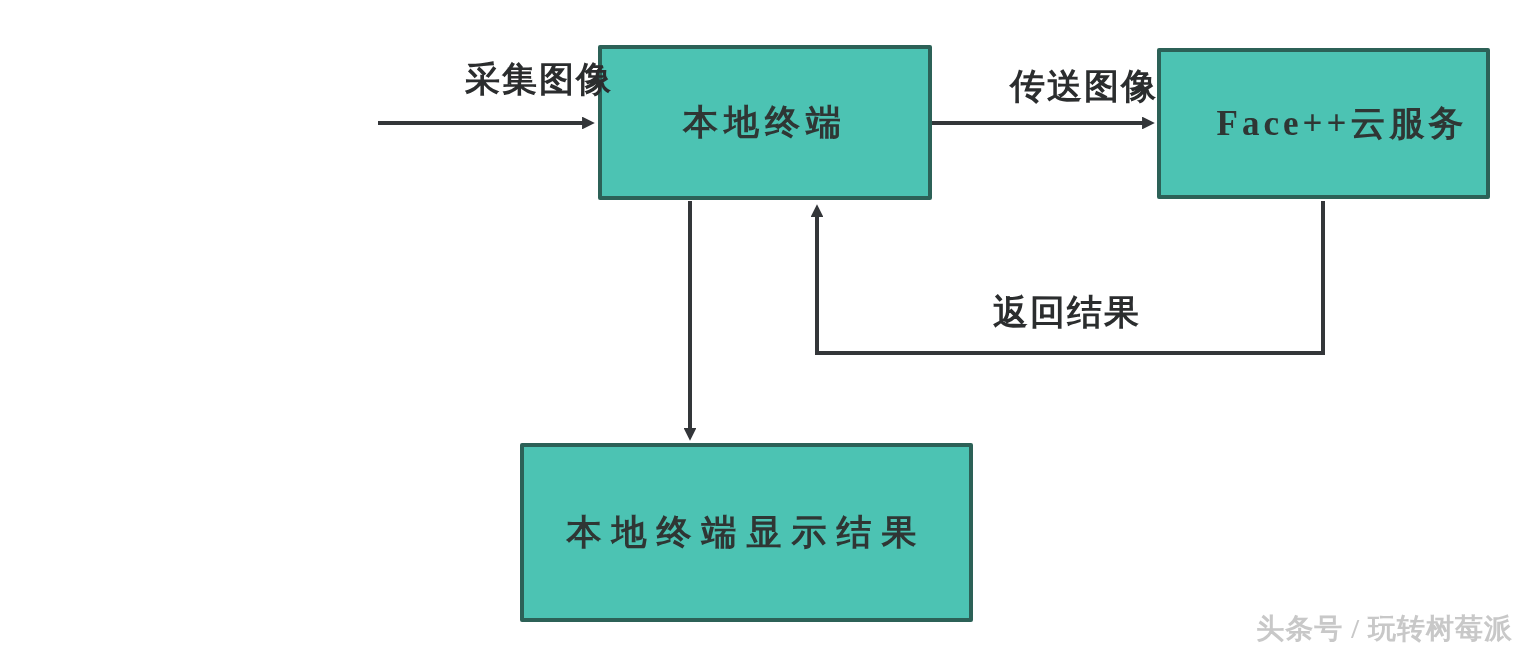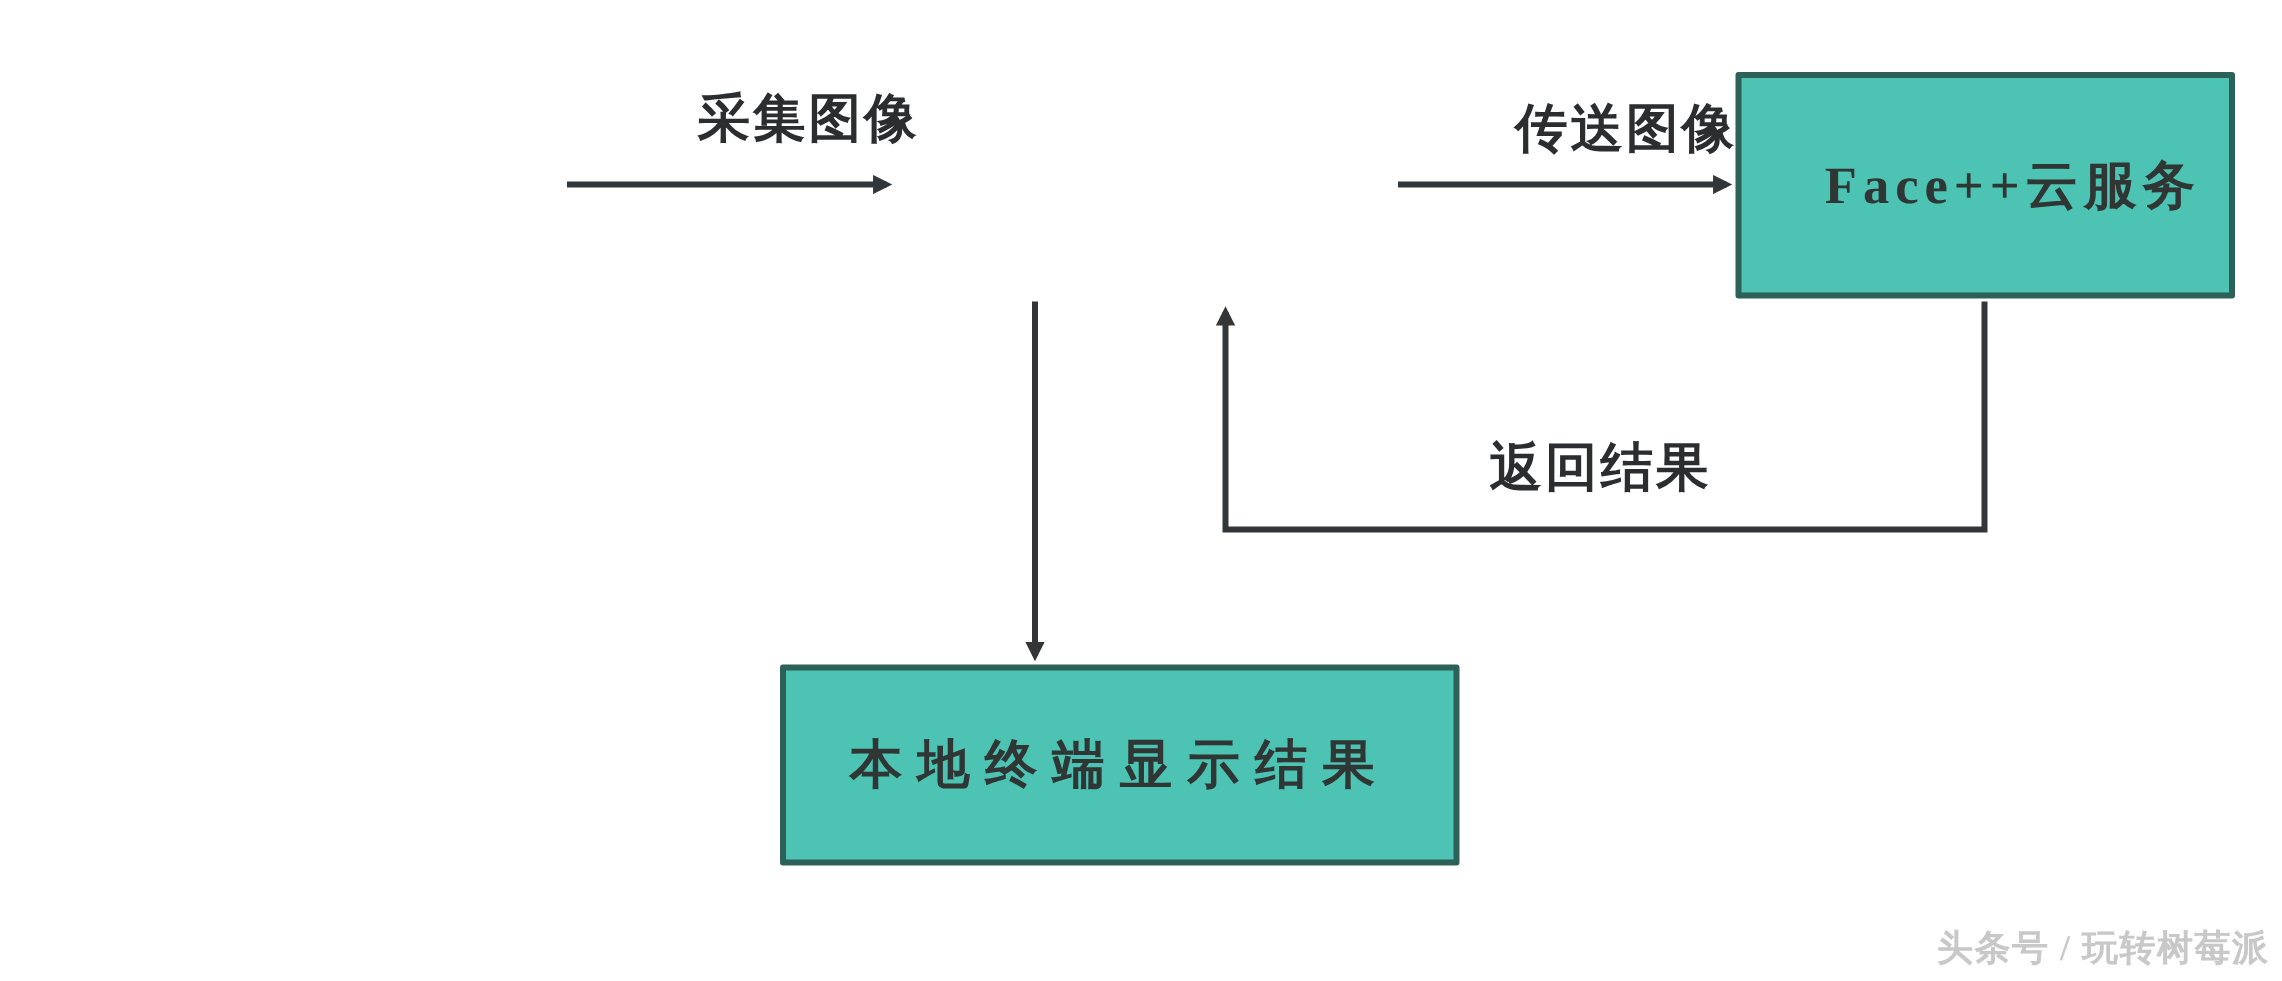--- a/index.html
+++ b/index.html
@@ -46,42 +46,42 @@
     font-weight: bold;
     font-size: 35px;
     text-align: center;
   }
   .node .node-label { letter-spacing: 6px; line-height: 50px; }
   #node-camera         { left: 47px;  top: 45px;  width: 331px; height: 155px; }
   #node-camera .node-label { max-width: 302px; }
   #node-local-terminal { left: 598px; top: 45px;  width: 334px; height: 155px; }
   #node-face-cloud     { left: 1157px; top: 48px; width: 333px; height: 151px; padding-left: 37px; }
   #node-face-cloud .node-label { letter-spacing: 4px; }
-  #node-display-result { left: 520px; top: 443px; width: 453px; height: 134px; }
+  #node-display-result { left: 520px; top: 443px; width: 453px; height: 179px; }
   #node-display-result .node-label { letter-spacing: 10px; }
   .edge-label {
     position: absolute;
     transform: translate(-50%, -50%);
     color: var(--label-text);
     font-weight: bold;
     font-size: 35px;
     letter-spacing: 2px;
     white-space: nowrap;
     margin-left: 44px;
   }
   #lbl-capture  { left: 495px;  top: 79px; }
   #lbl-transmit { left: 1040px; top: 86px; }
   #lbl-return   { left: 1023px; top: 312px; }
   .watermark {
     position: absolute;
     right: 8px;
     bottom: 6px;
     color: var(--watermark-color);
     font-weight: bold;
-    font-size: 24px;
+    font-size: 28px;
     letter-spacing: 1px;
     text-shadow: 1px 1px 0 #ffffff;
     white-space: nowrap;
   }
 </style>
 </head>
 <body>
 
 <div class="canvas">
 
@@ -91,20 +91,23 @@
         <path d="M0,0 L10,5 L0,10 z"></path>
       </marker>
     </defs>
     <line x1="378" y1="123" x2="591" y2="123" marker-end="url(#ah)"></line>
     <line x1="932" y1="123" x2="1151" y2="123" marker-end="url(#ah)"></line>
     <line x1="690" y1="201" x2="690" y2="437" marker-end="url(#ah)"></line>
     <path class="edge" d="M 1323 201 L 1323 353 L 817 353 L 817 208" marker-end="url(#ah)"></path>
   </svg>
 
 
+  <div class="node" id="node-local-terminal">
+    <span class="node-label">本地终端</span>
+  </div>
 
   <div class="node" id="node-face-cloud">
     <span class="node-label">Face++云服务</span>
   </div>
 
   <div class="node" id="node-display-result">
     <span class="node-label">本地终端显示结果</span>
   </div>
 
   <div class="edge-label" id="lbl-capture">采集图像</div>

